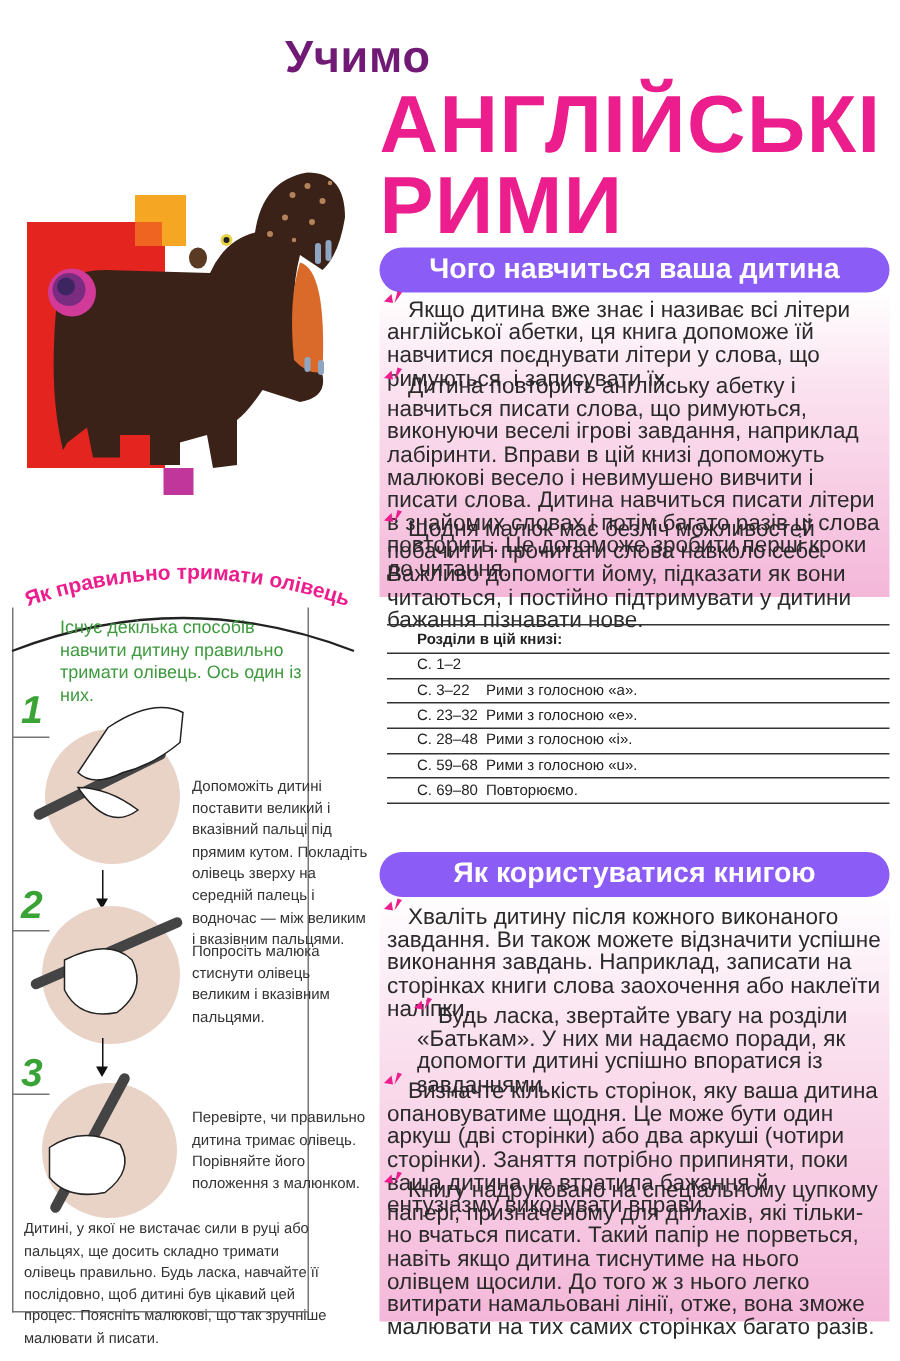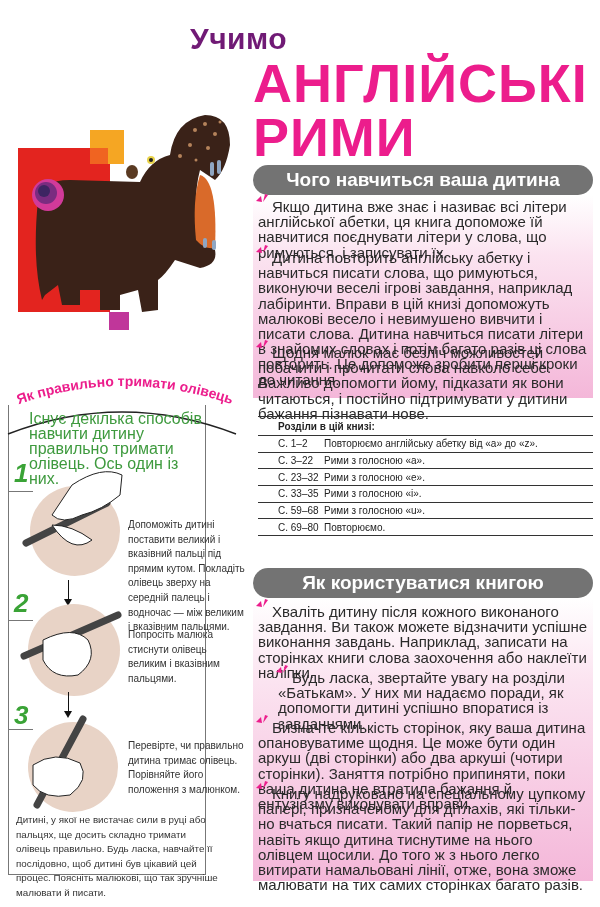--- a/index.html
+++ b/index.html
@@ -9,21 +9,21 @@
   
   .title-small { position: absolute; left: 190px; top: 22px; font-size: 30px; font-weight: bold; color: #701a75; letter-spacing: 0.5px; }
   .title-big { position: absolute; left: 253px; font-size: 54px; font-weight: bold; color: #ec1d8c; line-height: 54px; letter-spacing: 1px; }
   .title-big.l1 { top: 56px; }
   .title-big.l2 { top: 110px; text-align: right; }
 
   
   .hippo-wrap { position: absolute; left: 0; top: 100px; width: 260px; height: 240px; }
 
   
-  .sec-header { position: absolute; left: 253px; width: 340px; height: 30px; border-radius: 15px; background: #737373; color: #fff; font-weight: bold; font-size: 19px; text-align: center; line-height: 30px; }
+  .sec-header { position: absolute; left: 253px; width: 340px; height: 30px; border-radius: 15px; background: #8b5cf6; color: #fff; font-weight: bold; font-size: 19px; text-align: center; line-height: 30px; }
   .sec-header.h1 { top: 165px; }
   .sec-header.h2 { top: 568px; text-align: center; }
 
   
   .pink-panel { position: absolute; left: 253px; width: 340px; background: linear-gradient(180deg, #ffffff 0%, #fbe3f0 30%, #f4b7d9 100%); }
   .pink-panel.p1 { top: 195px; height: 203px; }
   .pink-panel.p2 { top: 598px; height: 283px; }
 
   .para { position: absolute; left: 258px; width: 330px; font-size: 15px; line-height: 15.2px; color: #2a2a2a; }
   .para .bullet { position: absolute; left: -2px; top: -6px; width: 14px; height: 10px; }
@@ -34,21 +34,21 @@
   .toc .rule-top { border-top: 1.5px solid #333; }
   .toc .head { font-weight: bold; padding: 4px 0 3px 20px; border-bottom: 1.5px solid #333; }
   .toc .row { display: flex; height: 16.7px; align-items: center; border-bottom: 1.5px solid #333; }
   .toc .row .pg { width: 66px; padding-left: 20px; }
   .toc .row .desc { flex: 1; }
 
   
   .pencil-title { position: absolute; left: 0; top: 368px; width: 250px; height: 50px; }
   .pencil-box { position: absolute; left: 8px; top: 405px; width: 198px; height: 470px; border: 1px solid #777; border-top: none; background: #fff; }
   .arc { position: absolute; left: 6px; top: 396px; width: 232px; height: 40px; }
-  .green-intro { position: absolute; left: 29px; top: 411px; width: 175px; font-size: 16px; line-height: 15px; color: #3e9a3e; }
+  .green-intro { position: absolute; left: 40px; top: 411px; width: 175px; font-size: 12px; line-height: 15px; color: #3e9a3e; }
   .step-num { position: absolute; left: 14px; font-size: 26px; font-weight: bold; color: #3aa336; font-style: italic; }
   .step-line { position: absolute; left: 8px; width: 25px; border-top: 1px solid #777; }
   .step-text { position: absolute; left: 128px; width: 120px; font-size: 10px; line-height: 14.6px; color: #333; }
   .circle { position: absolute; border-radius: 50%; background: #e8d3c6; }
   .arrow-down { position: absolute; width: 0; height: 24px; border-left: 1.5px solid #111; }
   .arrow-down::after { content: ""; position: absolute; left: -5px; bottom: -2px; border-left: 4px solid transparent; border-right: 4px solid transparent; border-top: 7px solid #111; }
   .bottom-note { position: absolute; left: 16px; top: 813px; width: 205px; font-size: 9.8px; line-height: 14.6px; color: #333; }
 </style>
 </head>
 <body>
@@ -118,32 +118,31 @@
       <polygon points="7,9 9,1 12,2" fill="#ec1d8c"></polygon>
     </svg>
   <span class="txt">Щодня малюк має безліч можливостей побачити і прочитати слова навколо себе. Важливо допомогти йому, підказати як вони читаються, і постійно підтримувати у дитини бажання пізнавати нове.</span>
 </div>
 
 <div class="toc">
   <div class="rule-top"></div>
   <div class="head">Розділи в цій книзі:</div>
   <div class="row">
       <span class="pg">С. 1–2</span>
-      <span class="desc">Повторюємо англійську абетку від «a» до «z».</span>
     </div>
   <div class="row">
       <span class="pg">С. 3–22</span>
       <span class="desc">Рими з голосною «a».</span>
     </div>
   <div class="row">
       <span class="pg">С. 23–32</span>
       <span class="desc">Рими з голосною «e».</span>
     </div>
   <div class="row">
-      <span class="pg">С. 33–35</span>
+      <span class="pg">С. 28–48</span>
       <span class="desc">Рими з голосною «i».</span>
     </div>
   <div class="row">
       <span class="pg">С. 59–68</span>
       <span class="desc">Рими з голосною «u».</span>
     </div>
   <div class="row">
       <span class="pg">С. 69–80</span>
       <span class="desc">Повторюємо.</span>
     </div>

